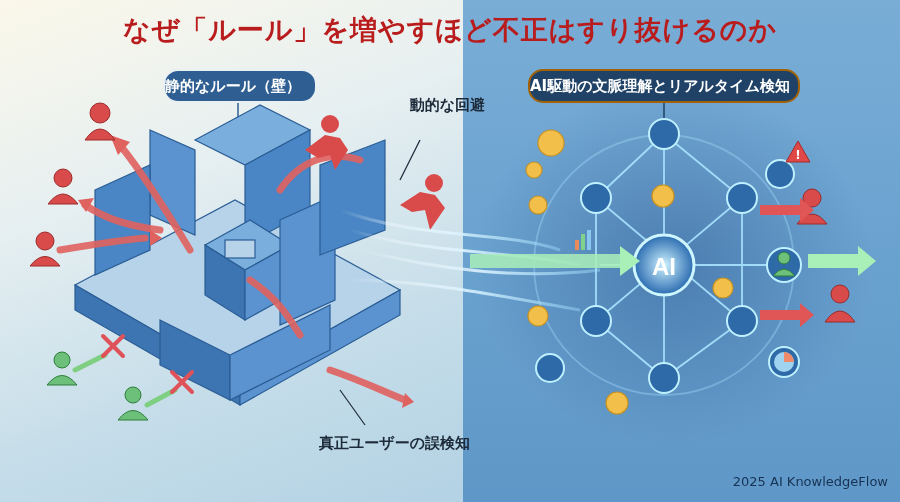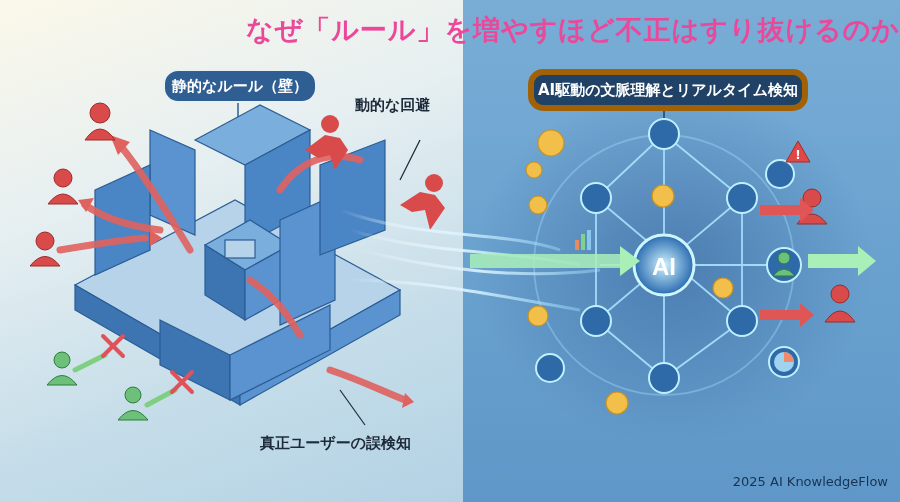--- a/index.html
+++ b/index.html
@@ -4,29 +4,29 @@
 <style>
   html, body { margin:0; padding:0; }
   body { width:900px; height:502px; overflow:hidden; position:relative;
     font-family:"DejaVu Sans", "Liberation Sans", sans-serif; }
   .bg-left { position:absolute; left:0; top:0; width:463px; height:502px;
     background: linear-gradient(160deg, #fbf8ea 0%, #e6eff1 35%, #c5dde9 70%, #b3d2e4 100%); }
   .bg-right { position:absolute; left:463px; top:0; width:437px; height:502px;
     background: linear-gradient(180deg, #79add6 0%, #6aa2cf 50%, #5f98c8 100%); }
   .bg-right::before { content:""; position:absolute; inset:0;
     background: radial-gradient(ellipse 200px 180px at 210px 265px, rgba(40,80,140,0.45), rgba(0,0,0,0) 100%); }
-  .title { position:absolute; left:0; width:900px; top:12px; text-align:right;
-    font-size:27px; font-weight:bold; color:#ec4899; letter-spacing:1px; }
+  .title { position:absolute; left:0; width:900px; top:12px; text-align:center;
+    font-size:27px; font-weight:bold; color:#b91c1c; letter-spacing:1px; }
   .pill { position:absolute; height:30px; line-height:30px; border-radius:15px;
-    color:#fff; font-weight:bold; font-size:15px; text-align:center; }
+    color:#fff; font-weight:bold; font-size:15px; text-align:left; }
   .pill-left { left:163px; top:69px; width:150px; background:#2f5f92; border:2px solid #e9f0f4; }
-  .pill-right { left:528px; top:69px; width:268px; background:#1f4266; border:6px solid #a16207; }
-  .callout { position:absolute; color:#1d2a3a; font-weight:bold; font-size:15px; text-align:left; line-height:22px;font-family:Liberation Serif, serif; }
+  .pill-right { left:528px; top:69px; width:268px; background:#1f4266; border:2px solid #a16207; }
+  .callout { position:absolute; color:#1d2a3a; font-weight:bold; font-size:15px; text-align:right; line-height:22px;font-family:Liberation Serif, serif; }
   .callout-evasion { left:355px; top:94px; width:130px; }
-  .callout-false { left:260px; top:432px; width:200px; }
+  .callout-false { left:270px; top:432px; width:200px; }
   .footer { position:absolute; right:12px; bottom:13px; font-size:13px; color:#173252;text-align:right; }
   svg.art { position:absolute; left:0; top:0; }
 </style>
 </head>
 <body>
 
 <div class="bg-left"></div>
 <div class="bg-right"></div>
 
 <svg class="art" width="900" height="502" viewBox="0 0 900 502">

